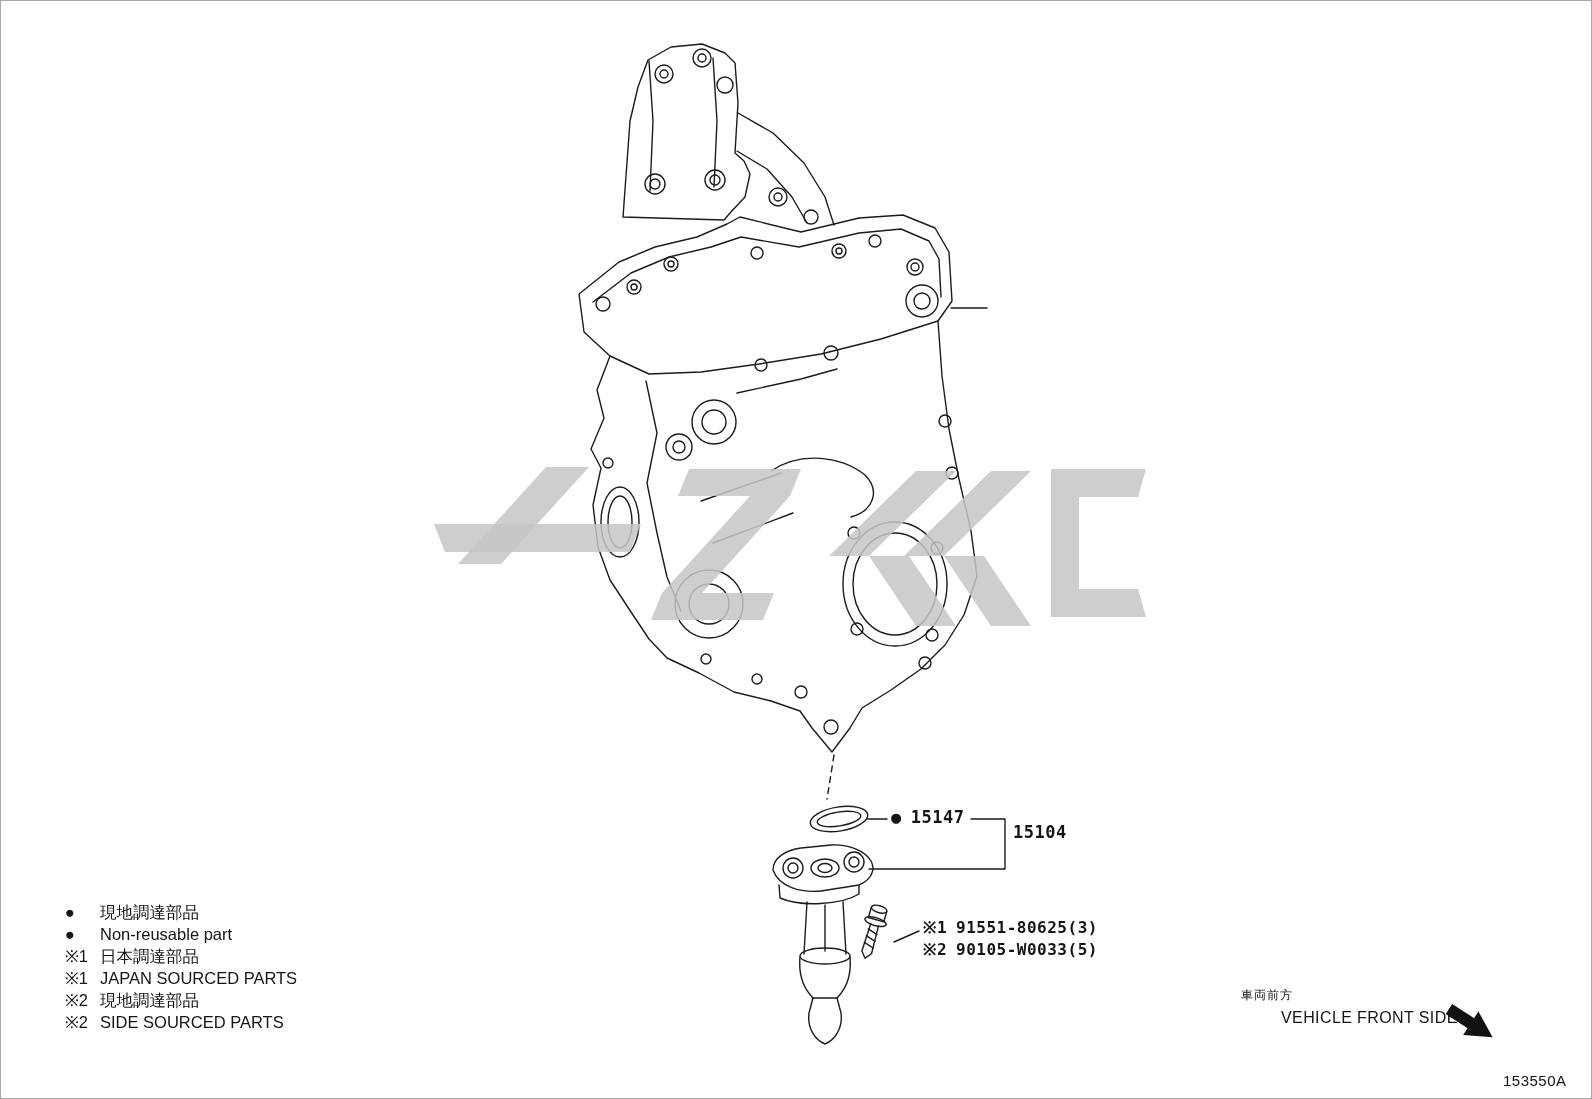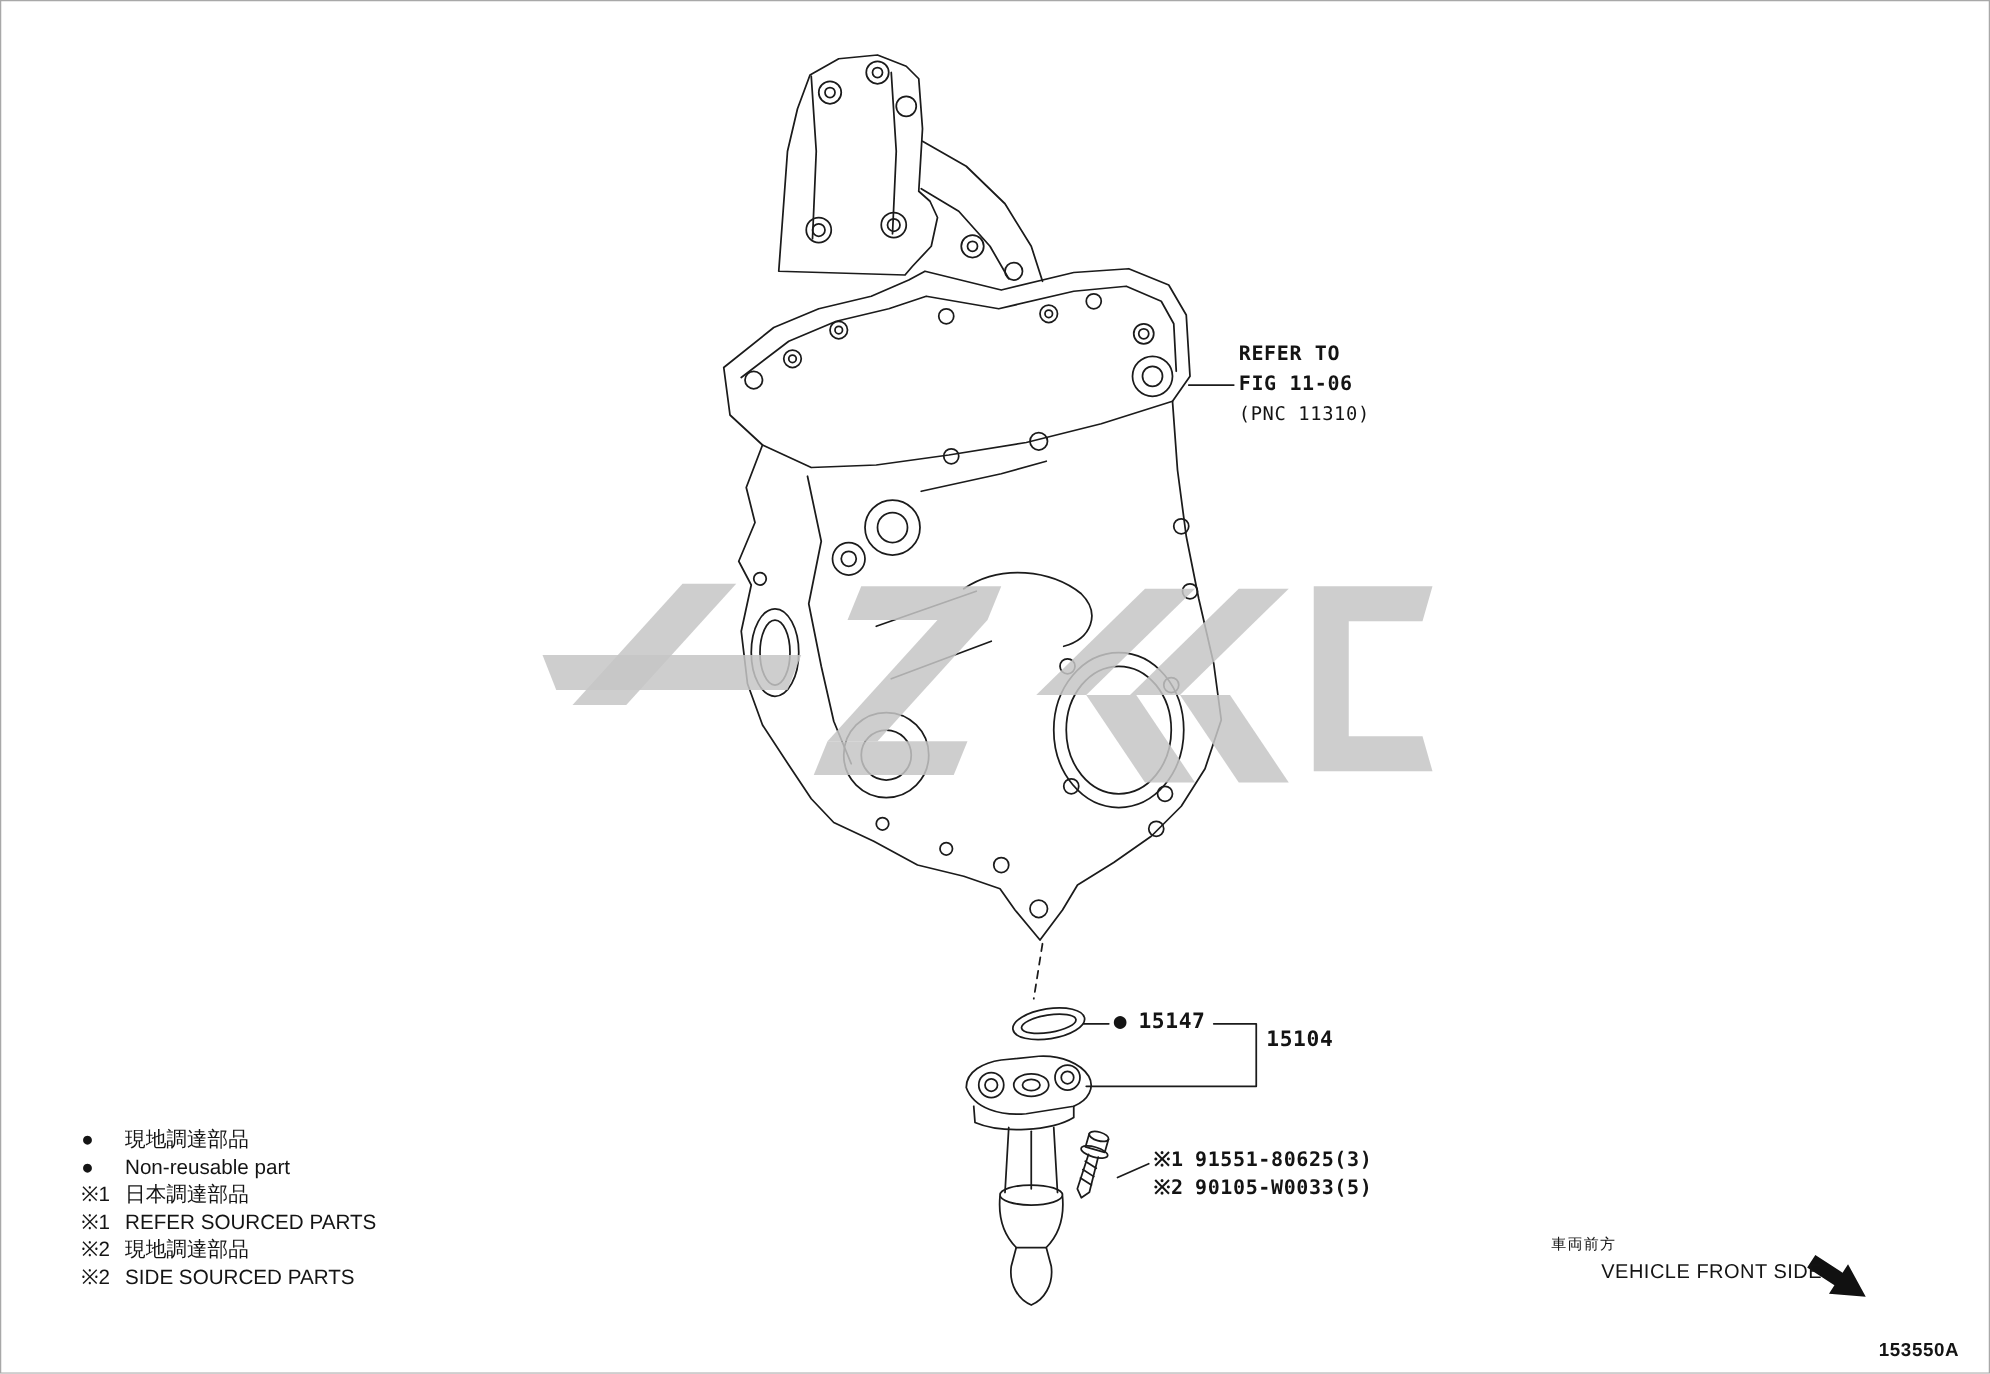--- a/index.html
+++ b/index.html
@@ -16,21 +16,21 @@
     font-size:17px; letter-spacing:0.5px;
   }
   .pn-row { display:flex; gap:9px; align-items:baseline; }
   .refer div { font-family:"DejaVu Sans Mono", monospace; font-weight:700; font-size:16px; line-height:24px; letter-spacing:0.5px; }
   .refer .pnc { font-weight:400; font-size:15px; }
   .legend { position:absolute; left:64px; top:900px; }
   .legend-row { display:flex; align-items:baseline; gap:9px; font-size:16.5px; line-height:22px; }
   .legend-row .sym { display:inline-block; min-width:26px; }
   .orient-jp { font-size:12px; letter-spacing:1px; }
   .orient-en { font-size:16px; letter-spacing:0.4px; }
-  .doc-code { font-size:15px; letter-spacing:0.5px;font-weight:bold; }
+  .doc-code { font-size:15px; letter-spacing:0.5px; }
 </style>
 </head>
 <body>
 
 <div class="page">
 
   <svg class="art" width="1590" height="1097" viewBox="0 0 1590 1097">
 
     <g fill="none" stroke="#1b1b1b" stroke-width="1.4" stroke-linejoin="round" stroke-linecap="round">
 
@@ -156,25 +156,20 @@
       <polygon points="990,470 1030,470 943,555 903,555"></polygon>
       <polygon points="943,555 983,555 1030,625 990,625"></polygon>
       <polygon points="1050,468 1145,468 1137,496 1078,496 1078,588 1137,588 1145,616 1050,616"></polygon>
     </g>
 
     <g fill="#111" stroke="none" transform="translate(1448,1008) rotate(33)">
       <polygon points="0,-6 26,-6 26,-14 52,0 26,14 26,6 0,6"></polygon>
     </g>
   </svg>
 
-  <div class="label refer" style="left:990px; top:270px;">
-    <div>REFER TO</div>
-    <div>FIG 11-06</div>
-    <div class="pnc">(PNC 11310)</div>
-  </div>
 
   <div class="label pn pn-row" style="left:890px; top:806px;">
     <span>●</span>
     <span>15147</span>
   </div>
 
   <div class="label pn" style="left:1012px; top:821px;">
     <span>15104</span>
   </div>
 
@@ -195,21 +190,21 @@
     <div class="legend-row">
       <span class="sym">●</span>
       <span>Non-reusable part</span>
     </div>
     <div class="legend-row">
       <span class="sym">※1</span>
       <span>日本調達部品</span>
     </div>
     <div class="legend-row">
       <span class="sym">※1</span>
-      <span>REFER SOURCED PARTS</span>
+      <span>JAPAN SOURCED PARTS</span>
     </div>
     <div class="legend-row">
       <span class="sym">※2</span>
       <span>現地調達部品</span>
     </div>
     <div class="legend-row">
       <span class="sym">※2</span>
       <span>SIDE SOURCED PARTS</span>
     </div>
   </div>

